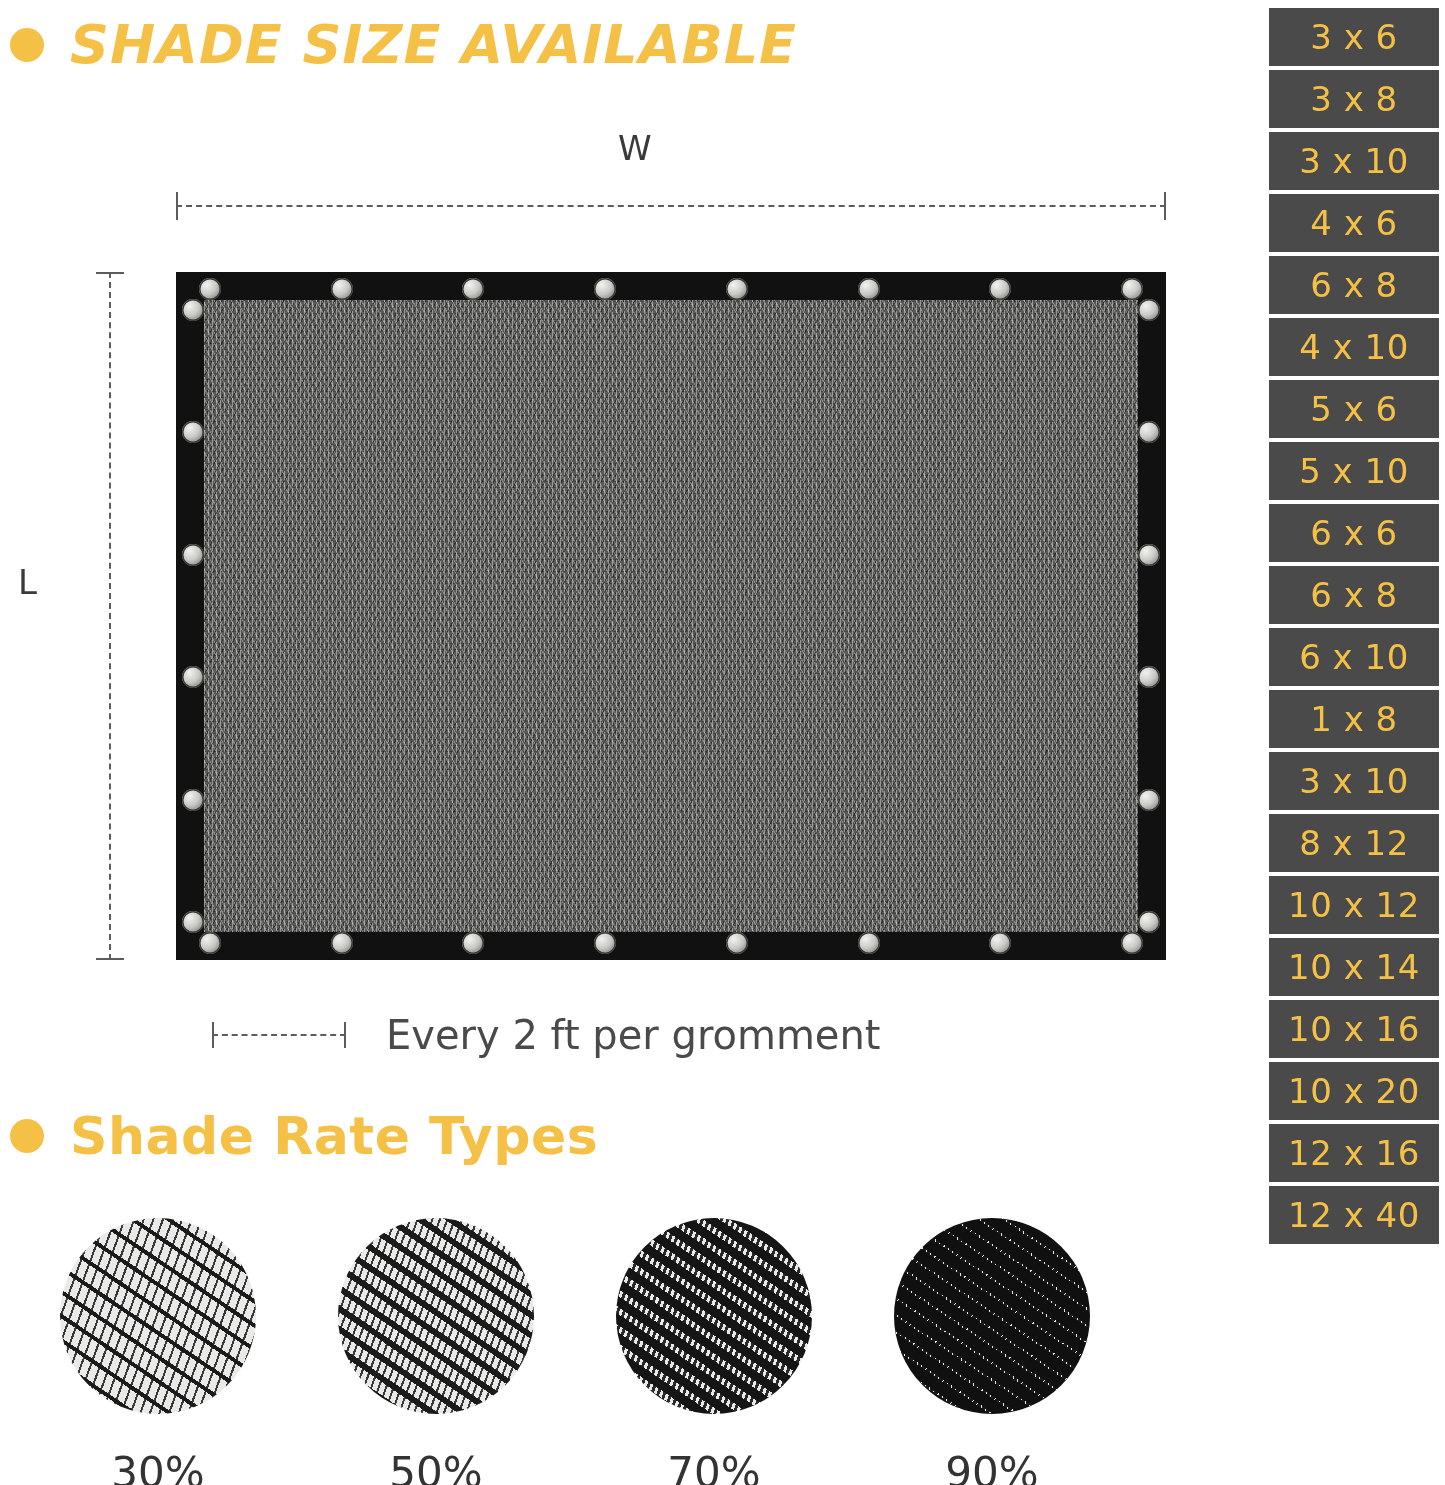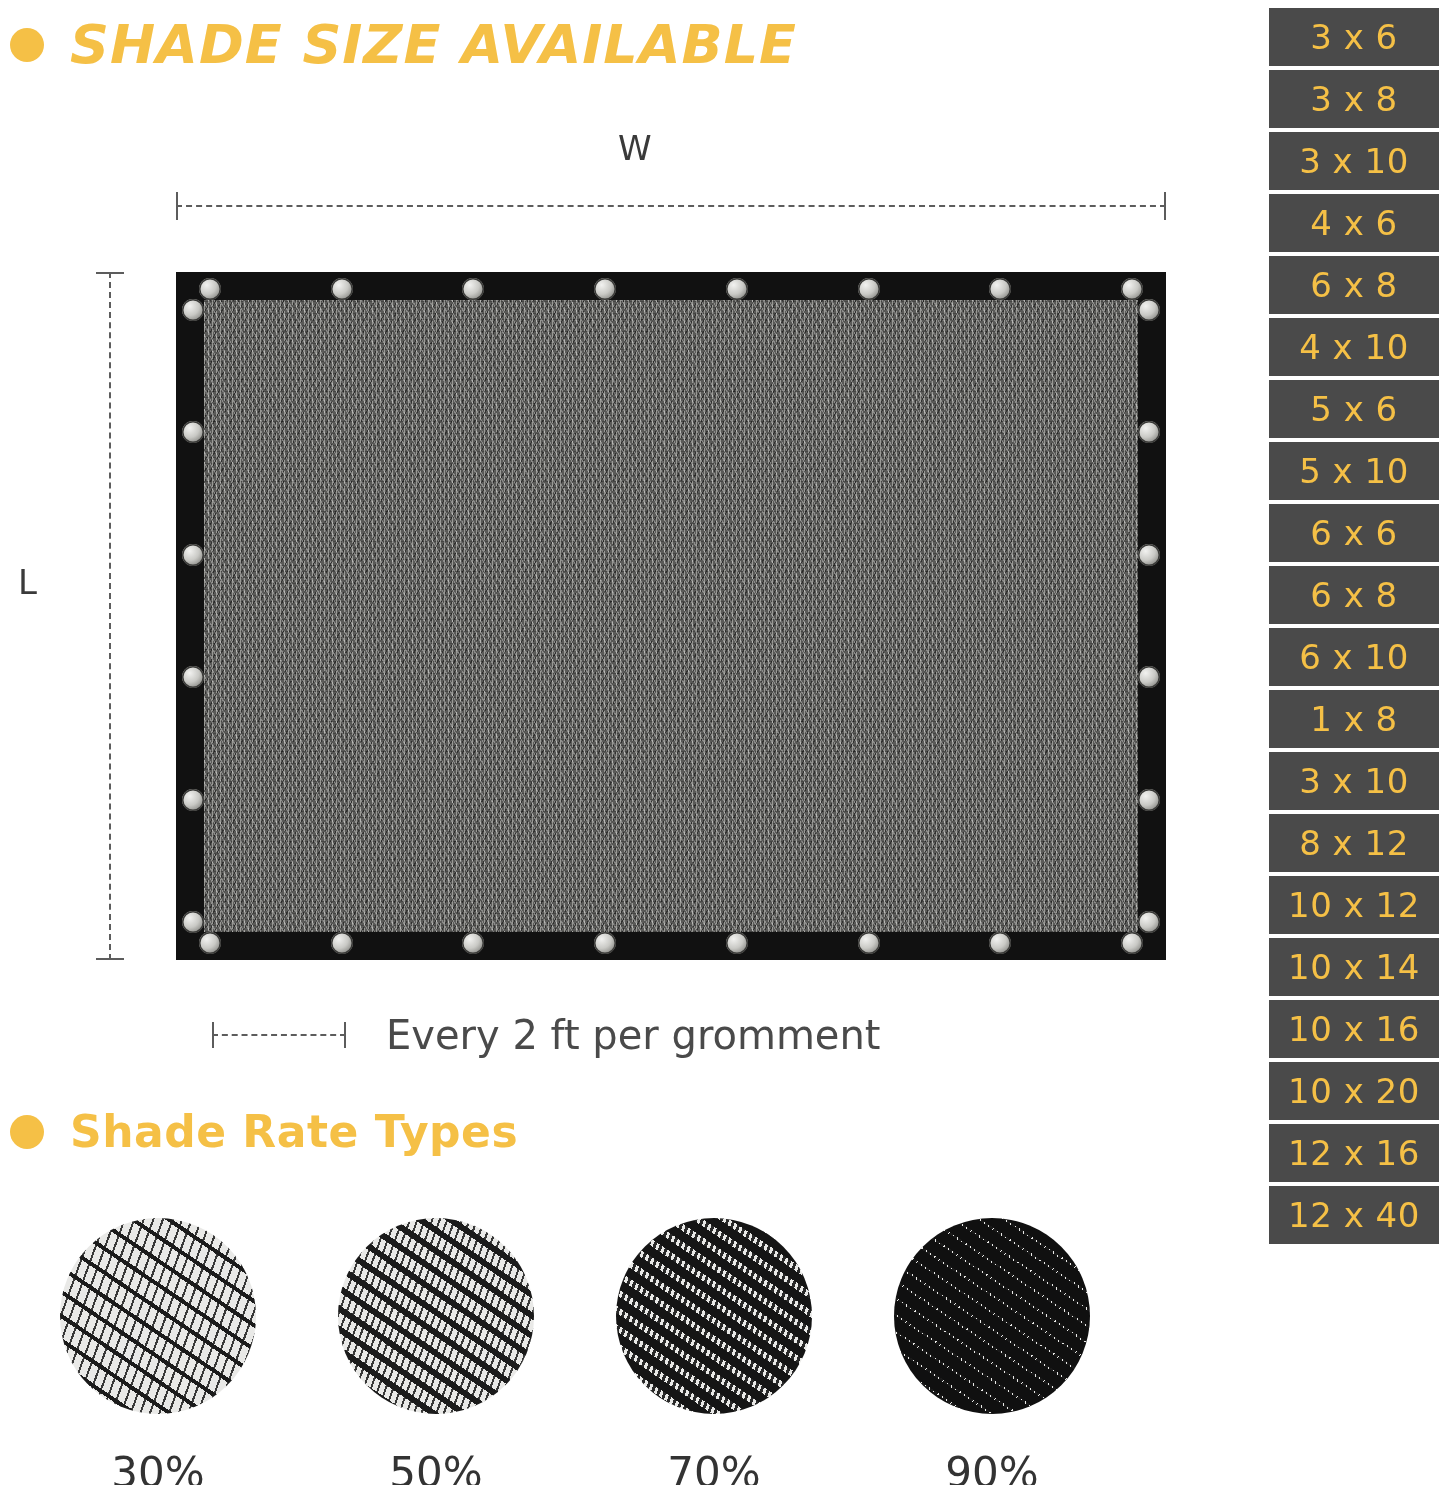--- a/index.html
+++ b/index.html
@@ -42,21 +42,21 @@
   #heading-main .heading-text {
     font-size: 54px;
     margin-left: 26px;
     letter-spacing: 1px;
   }
   #heading-shade-rate {
     left: 10px;
     top: 1110px;
   }
   #heading-shade-rate .heading-text {
-    font-size: 44px;
+    font-size: 52px;
     margin-left: 26px;
   }
 
   
   #diagram {
     position: absolute;
     left: 0;
     top: 0;
     width: 1260px;
     height: 1090px;

